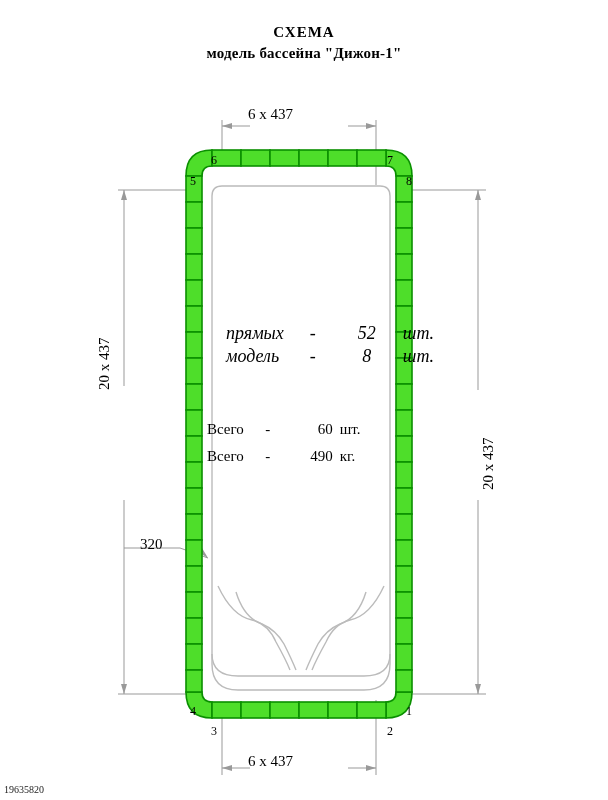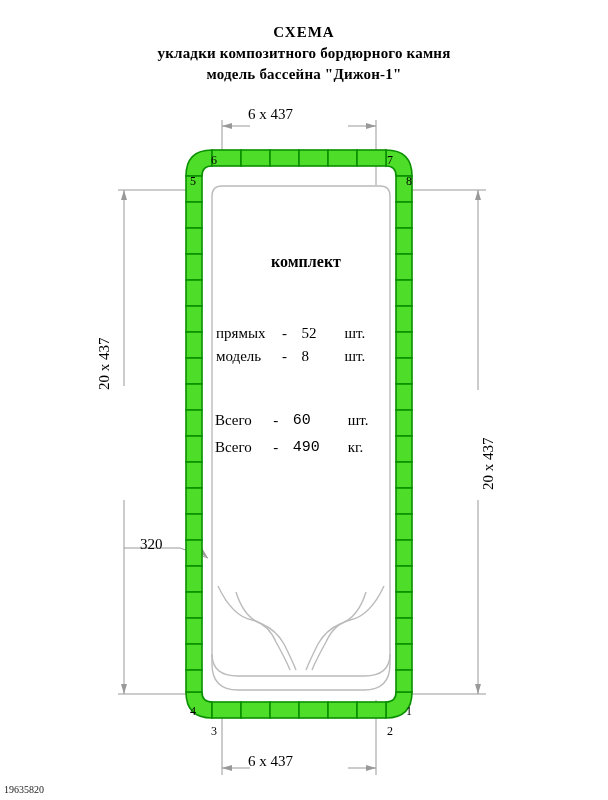--- a/index.html
+++ b/index.html
@@ -76,38 +76,37 @@
     line-height: 24px;
   }
   .spec-table {
     position: absolute;
     left: 212px;
     top: 322px;
     font-size: 15px;
     line-height: 23px;
   }
   .spec-table table { border-collapse: collapse; }
-  .spec-table td { padding: 0 4px; font-size: 15px; }
+  .spec-table td { padding: 0 14px; font-size: 18px; font-style: italic; }
   .spec-table td.lbl { text-align: left; padding-right: 6px; }
   .spec-table td.dash { text-align: center; width: 18px; }
-  .spec-table td.val { text-align: left; width: 34px; }
+  .spec-table td.val { text-align: center; width: 34px; }
   .spec-table td.unit { text-align: left; padding-left: 5px; }
   .totals {
     position: absolute;
     left: 206px;
-    top: 407px;
+    top: 416px;
     font-size: 15px;
     line-height: 25px;
-    margin-left: 8px;
   }
   .totals table { border-collapse: collapse; }
   .totals td { font-size: 15px; }
   .totals td.lbl { text-align: left; padding-right: 8px; }
   .totals td.dash { text-align: center; width: 30px; }
-  .totals td.val { width: 48px; font-family: Liberation Mono, monospace; }
+  .totals td.val { text-align: right; width: 48px; }
   .totals td.unit { text-align: left; padding-left: 6px; }
   .tile-num {
     position: absolute;
     font-size: 12px;
     font-family: "Liberation Serif", serif;
   }
   .label-320 {
     position: absolute;
     left: 140px;
     top: 536px;
@@ -134,21 +133,20 @@
     color: #222;
   }
 </style>
 </head>
 <body>
 
 <div id="page">
 
   <div class="title-block">
     <div class="title-line t1">СХЕМА</div>
-    <div class="title-line">укладки композитного бордюрного камня</div>
     <div class="title-line">модель бассейна  "Дижон-1"</div>
   </div>
 
   <svg id="diagram" viewBox="0 0 608 800">
 
     <g stroke="#999999" stroke-width="1" fill="none">
 
       <line x1="222" y1="120" x2="222" y2="160"></line>
       <line x1="376" y1="120" x2="376" y2="185"></line>
       <line x1="222" y1="126" x2="250" y2="126"></line>
@@ -262,21 +260,20 @@
     </g>
   </svg>
 
   <div class="top-dim">6  x  437</div>
   <div class="bottom-dim">6  x  437</div>
   <div class="vert-left">20  x  437</div>
   <div class="vert-right">20  x  437</div>
   <div class="label-320">320</div>
 
   <div class="center-text">
-    <div class="ct-head">комплект</div>
   </div>
 
   <div class="spec-table">
     <table>
       <tbody>
           <tr>
         <td class="lbl">прямых</td>
         <td class="dash">-</td>
         <td class="val">52</td>
         <td class="unit">шт.</td>

